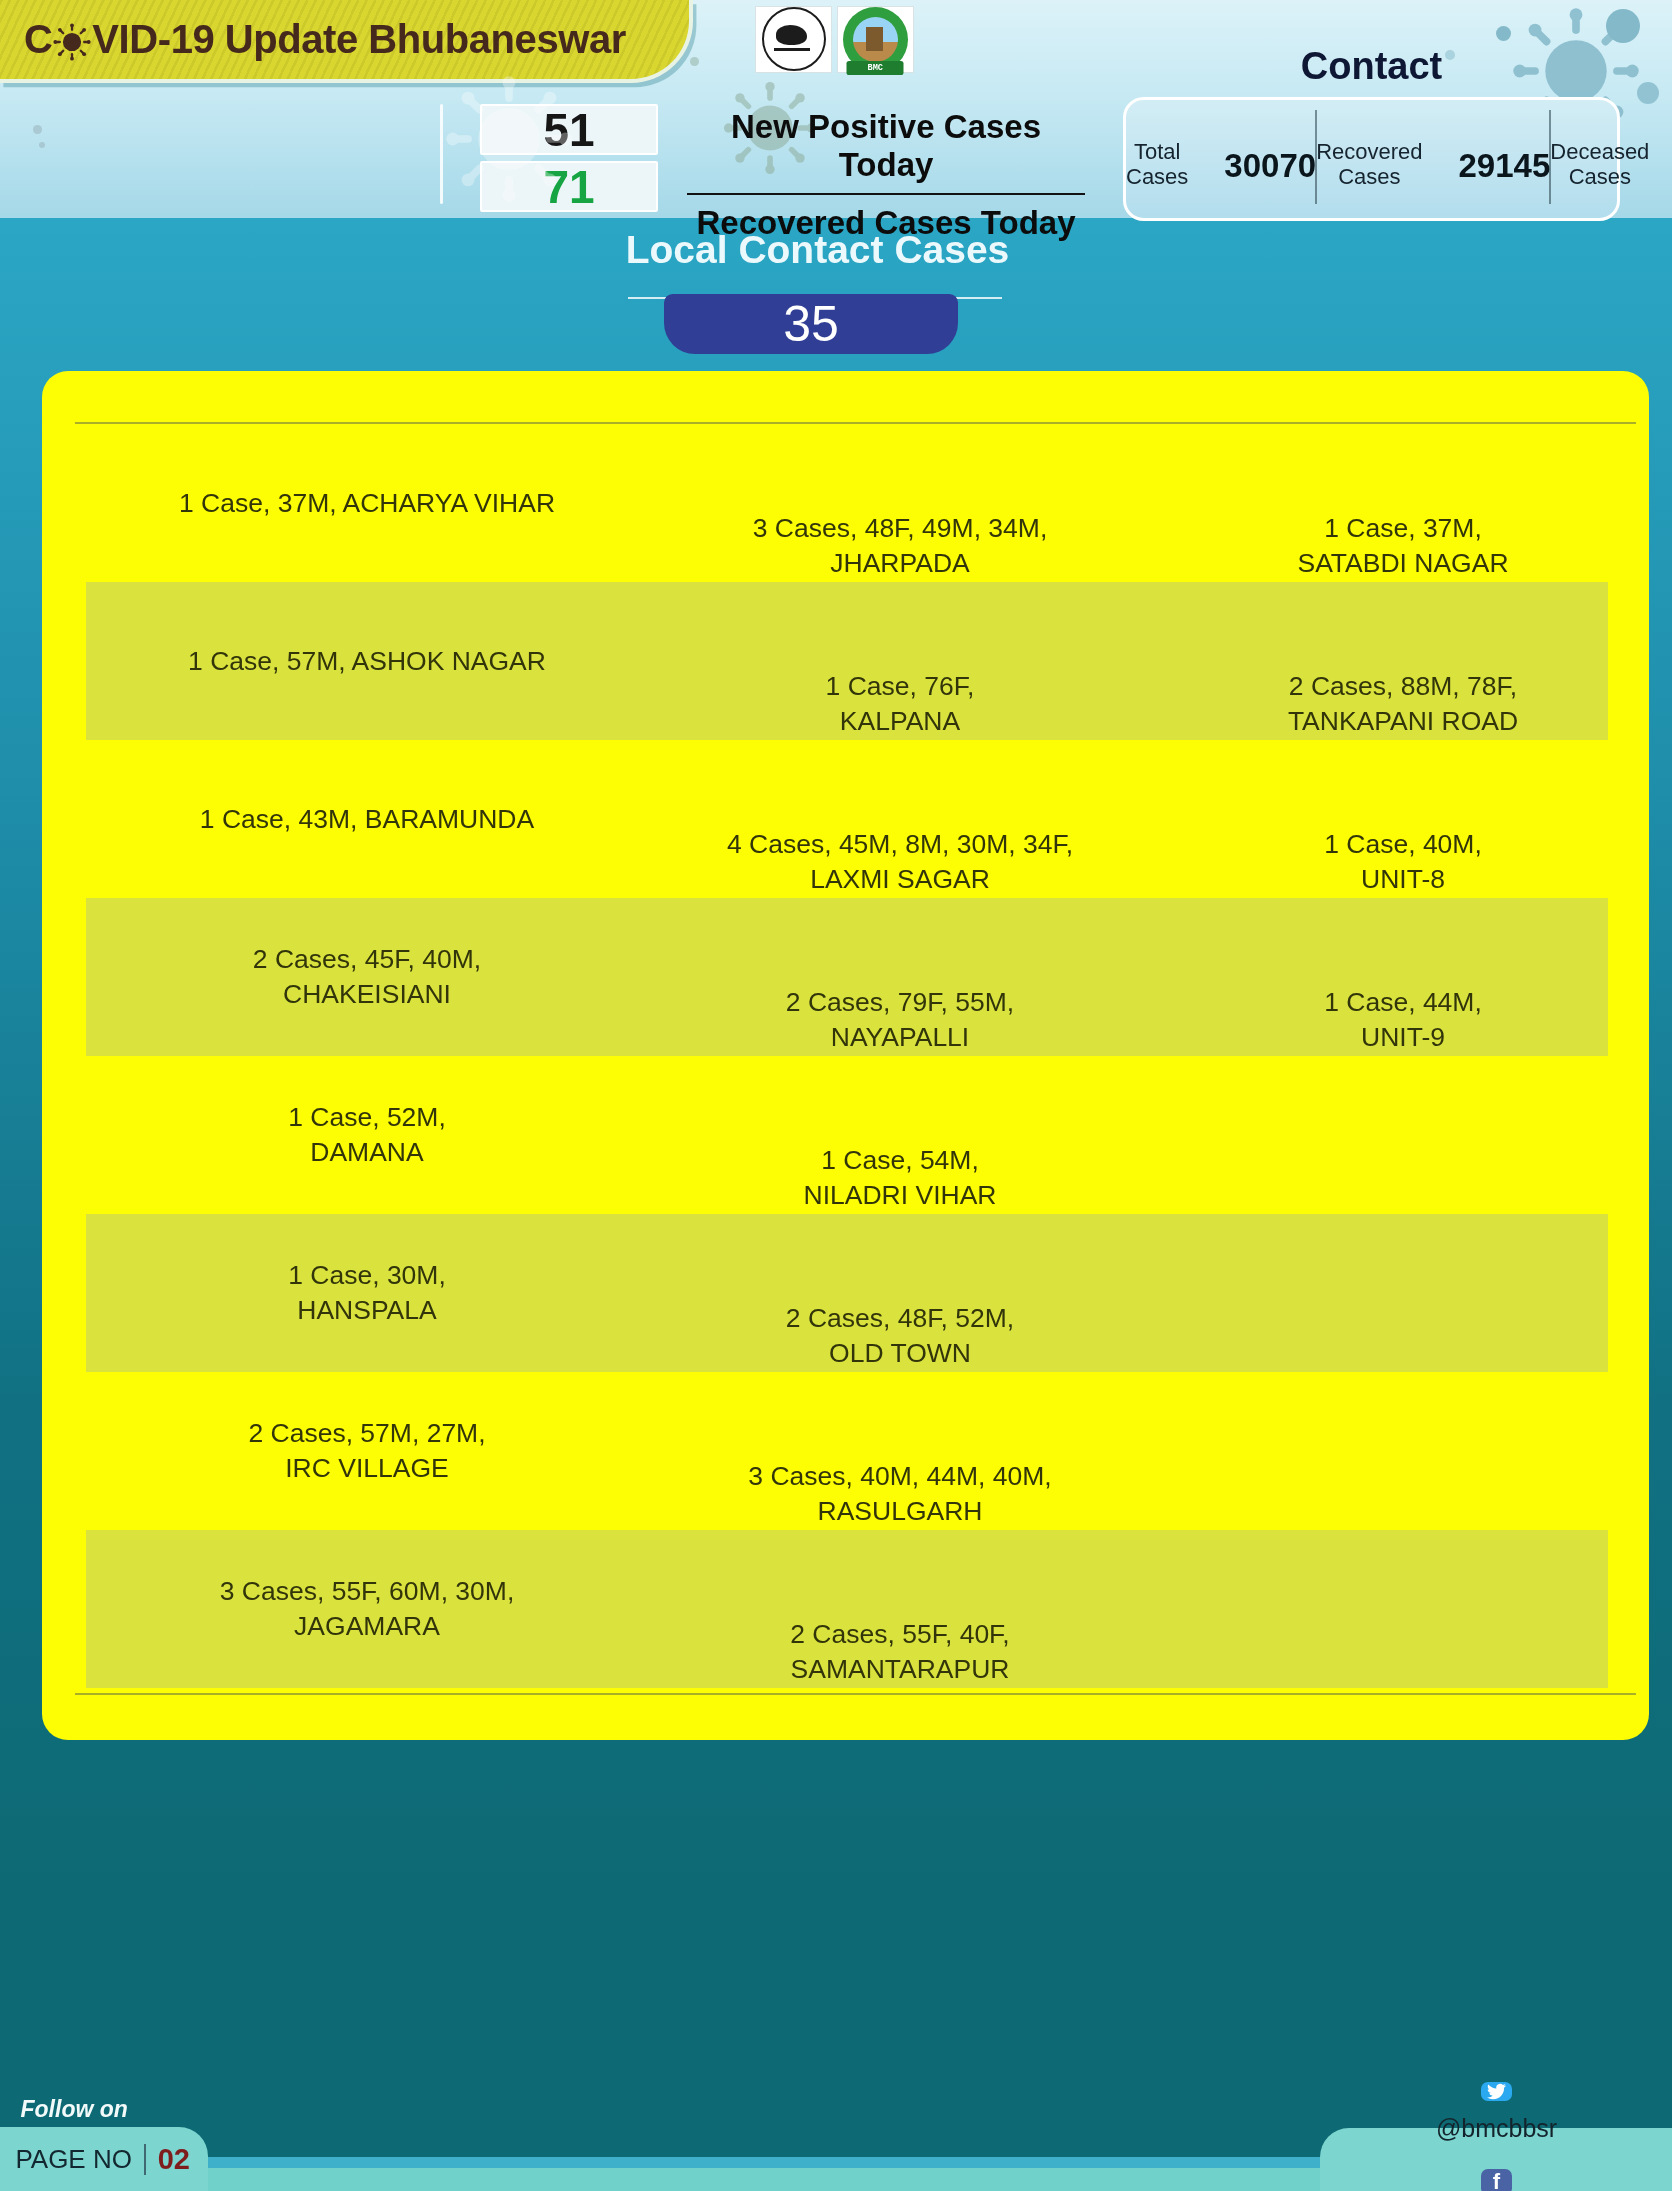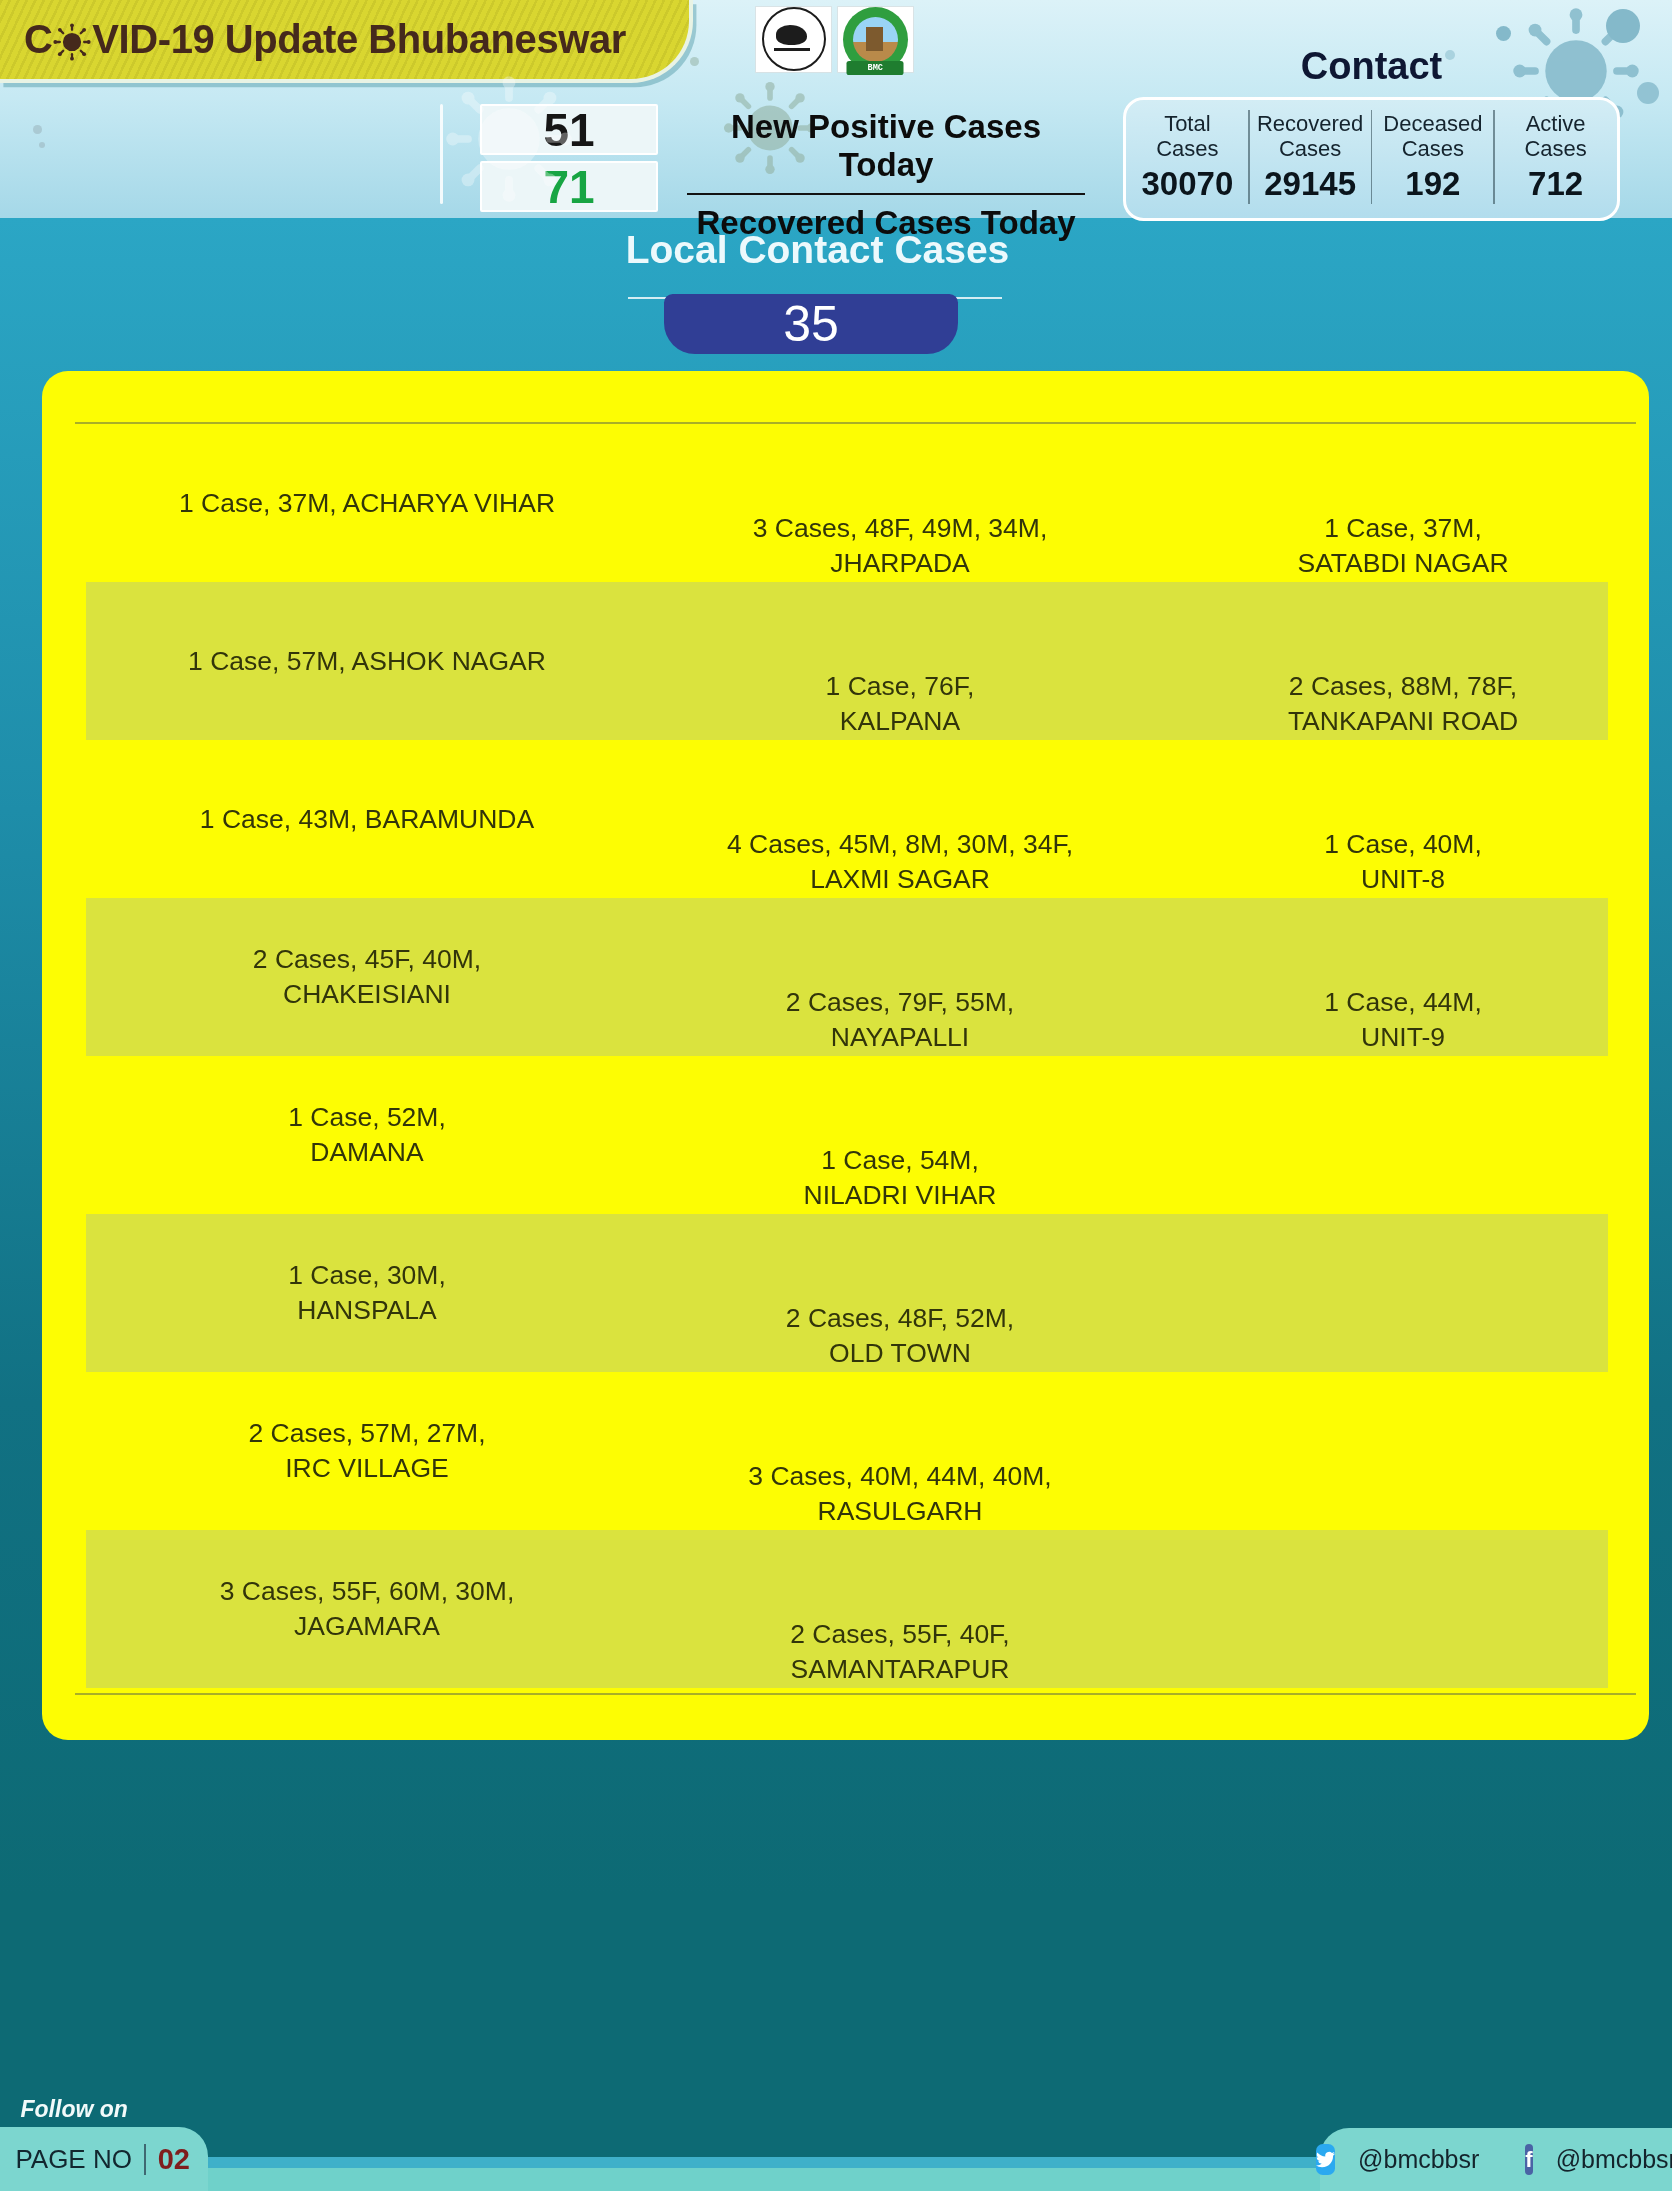--- a/index.html
+++ b/index.html
@@ -61,21 +61,21 @@
   .count-box.recovered{color:var(--recovered_green,#17a543);}
   .today-labels{position:absolute;left:685px;top:103px;width:402px;z-index:5;}
   .today-label{font-size:33px;font-weight:700;color:#0c0c0c;text-align:center;padding-top:5.1px;}
   .label-divider{height:2.6px;background:#121212;margin:8.6px 1.7px 3.4px 1.7px;}
 
   
   .summary{position:absolute;left:1123px;top:45px;width:497px;z-index:5;}
   .summary-title{text-align:center;font-size:38px;font-weight:700;color:#0e1733;margin-bottom:8.6px;}
   .summary-box{height:124px;box-sizing:border-box;border:3.4px solid #fff;border-radius:20.5px;
     background:linear-gradient(180deg,#d3edf5,#b2dded);display:flex;position:relative;}
-  .stat{flex:1;position:relative;display:flex;flex-direction:column;align-items:center;padding-top:11px;}
+  .stat{flex:1;position:relative;display:flex;flex-direction:row;align-items:center;padding-top:11px;gap:36px;}
   .stat:not(:first-child)::before{content:"";position:absolute;left:-0.9px;top:10.3px;bottom:13.7px;width:1.7px;
     background:rgba(40,65,75,0.55);}
   .stat-label{font-size:22px;line-height:25px;color:#15242e;text-align:center;max-width:113px;}
   .stat-value{font-size:33px;font-weight:700;color:#0b151c;margin-top:4.3px;}
 
   
   .section-title{position:absolute;left:0;right:38px;top:228px;text-align:center;
     font-size:39px;font-weight:600;color:#ecf9fc;z-index:4;}
   .section-underline{position:absolute;left:628px;top:297px;width:374px;height:1.7px;
     background:rgba(255,255,255,0.8);z-index:4;}
@@ -105,21 +105,21 @@
   .follow{position:absolute;left:20.5px;top:2096px;color:#f2fafa;font-size:23px;font-style:italic;
     font-weight:700;z-index:4;}
   .tab-left{position:absolute;left:0;top:2127px;width:208px;height:65px;box-sizing:border-box;
     background:var(--footer_teal,#7cd6cf);border-top-right-radius:29px;z-index:4;
     display:flex;align-items:center;padding-left:15.4px;gap:12px;}
   .page-label{font-size:26px;color:#12272f;}
   .page-divider{width:1.7px;height:31px;background:#3f6872;}
   .page-number{font-size:29px;font-weight:700;color:#7f1d1d;}
   .tab-right{position:absolute;right:0;top:2128px;width:353px;height:63px;box-sizing:border-box;
     background:var(--footer_teal,#7cd6cf);border-top-left-radius:29px;z-index:4;
-    display:flex;align-items:center;justify-content:center;gap:23px;}
+    display:flex;align-items:center;justify-content:center;gap:13px;flex-direction:column;}
   .social-icon{width:31px;height:31px;border-radius:6.8px;display:flex;align-items:center;justify-content:center;}
   .social-icon.twitter{background:var(--twitter_blue,#2ba9f0);}
   .social-icon.facebook{background:var(--facebook_blue,#4a63a5);color:#fff;font-weight:700;font-size:22px;}
   .handle{font-size:25px;color:#14242c;}
   .social-divider{width:1.7px;height:36px;background:#2f5a64;}
 </style>
 </head>
 <body>
 
 <svg width="0" height="0" style="position:absolute">

